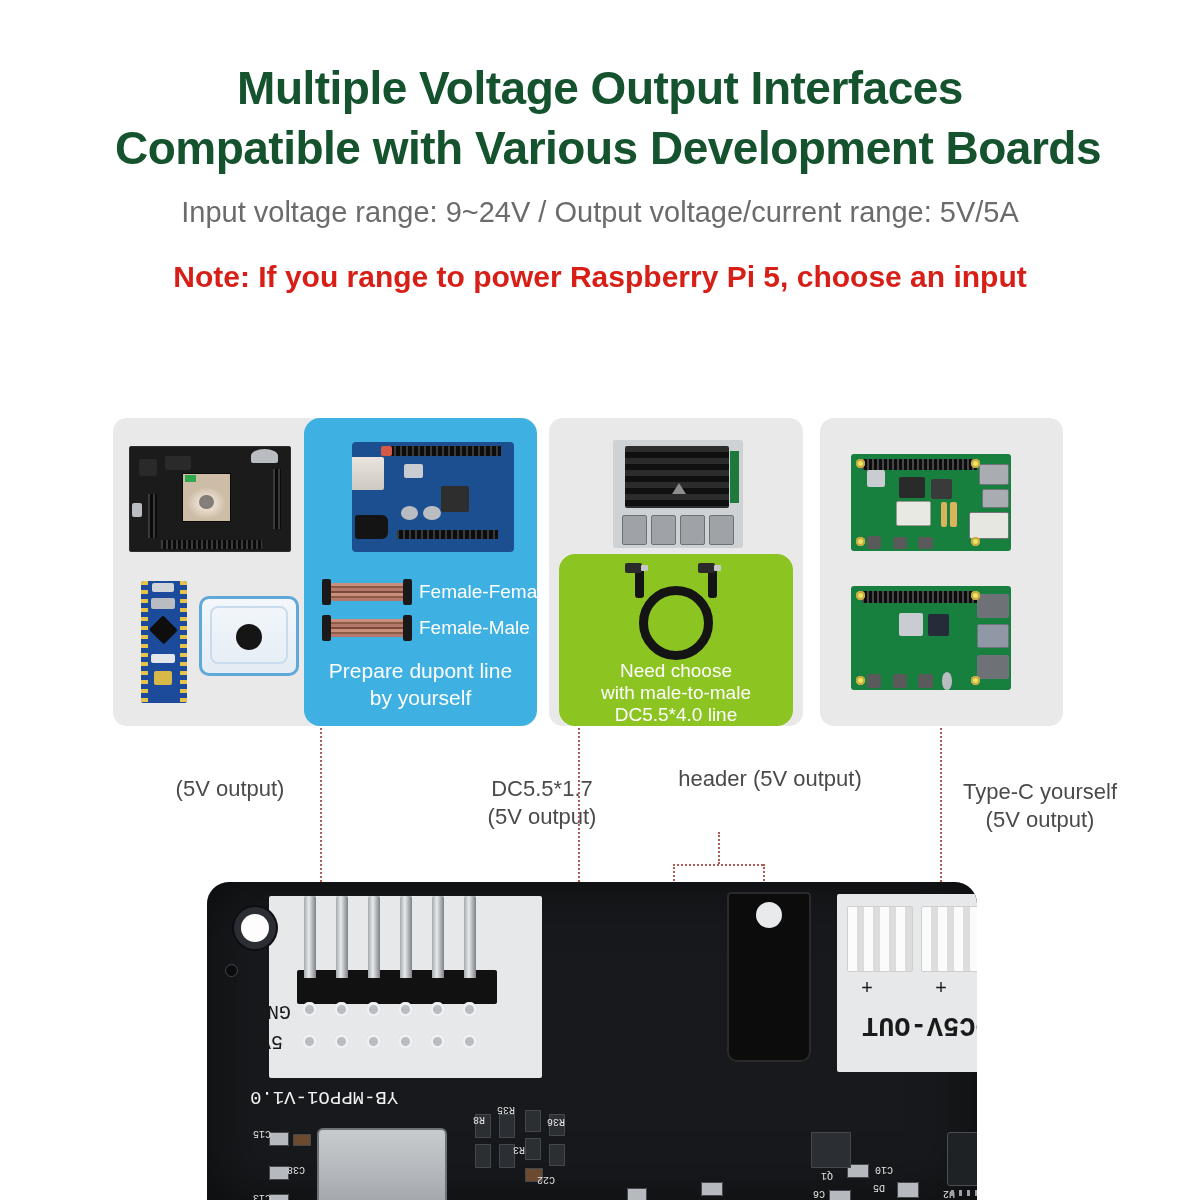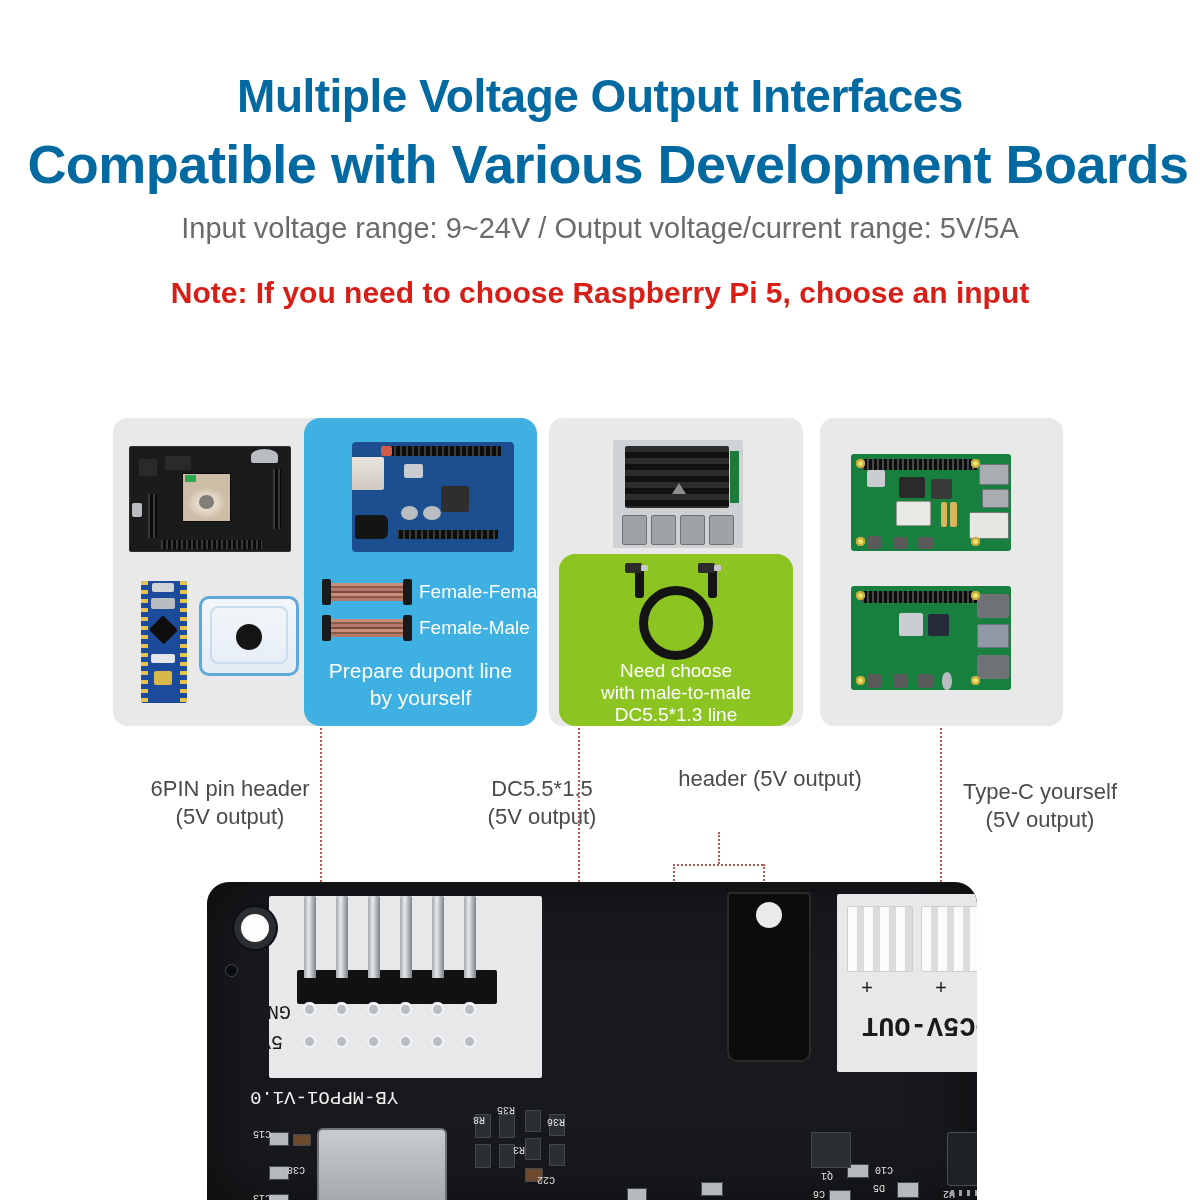--- a/index.html
+++ b/index.html
@@ -8,27 +8,26 @@
     background: #ffffff;
     font-family: "Liberation Sans", sans-serif;
     overflow: hidden;
   }
   .page { position: relative; width: 1200px; height: 1200px; background: #fff; }
 
   
   .header { position: absolute; top: 0; left: 0; width: 1200px; text-align: center; }
   .title-line {
     font-weight: bold;
-    color: #0369a1;
+    color: #14532d;
     letter-spacing: -0.5px;
     white-space: nowrap;
-    margin-top: 8px;
   }
   .title-1 { font-size: 46px; line-height: 60px; padding-top: 58px; }
-  .title-2 { font-size: 54px; line-height: 60px; padding-left: 16px; }
+  .title-2 { font-size: 46px; line-height: 60px; padding-left: 16px; }
   .subtitle {
     font-size: 29px; color: #6b6b6b; line-height: 40px;
     padding-top: 14px; white-space: nowrap;
   }
   .note {
     color: #d81f17; font-weight: bold; font-size: 30px;
     line-height: 46px; padding-top: 22px;
   }
   .note-l1, .note-l2 { display: block; white-space: nowrap; }
 
@@ -251,21 +250,21 @@
 </head>
 <body>
 
 <div class="page">
 
   <div class="header">
     <div class="title-line title-1">Multiple Voltage Output Interfaces</div>
     <div class="title-line title-2">Compatible with Various Development Boards</div>
     <div class="subtitle">Input voltage range: 9~24V / Output voltage/current range: 5V/5A</div>
     <div class="note">
-      <span class="note-l1">Note: If you need to choose Raspberry Pi 5, choose an input</span>
+      <span class="note-l1">Note: If you range to power Raspberry Pi 5, choose an input</span>
     </div>
   </div>
 
   <div class="panels">
 
     <div class="panel" id="panel-a">
 
       <div class="photo board-esp" style="left:16px; top:28px; width:162px; height:106px;">
         <div class="pin-row" style="left:12%; top:45%; width:5%; height:42%;"></div>
         <div class="pin-row" style="left:20%; bottom:3px; width:62%; height:9px;"></div>
@@ -346,21 +345,21 @@
         <div class="cable-wrap" style="left:0; top:0; width:234px; height:108px;">
           <div class="cable-loop"></div>
           <div class="cable-arm" style="left:76px; top:14px; height:30px;"></div>
           <div class="cable-arm" style="left:149px; top:14px; height:30px;"></div>
           <div class="cable-tip" style="left:66px; top:9px;"></div>
           <div class="cable-tip" style="left:139px; top:9px;"></div>
         </div>
 
         <div class="tile-text" style="top:126px;">with male-to-male</div>
         <div class="tile-text" style="top:104px;">Need choose</div>
-        <div class="tile-text" style="top:148px;">DC5.5*1.3 line</div>
+        <div class="tile-text" style="top:148px;">DC5.5*4.0 line</div>
       </div>
     </div>
 
     <div class="panel" id="panel-c">
 
       <div class="photo board-rpi" style="left:31px; top:36px; width:160px; height:97px;">
         <div class="rpi-hdr"></div>
         <div class="rpi-soc" style="left:30%; top:24%; width:16%; height:21%;"></div>
         <div class="rpi-soc" style="left:50%; top:26%; width:13%; height:20%; background:#3a3a3a;"></div>
         <div class="rpi-big" style="left:28%; top:48%; width:22%; height:26%;"></div>
@@ -392,26 +391,25 @@
         <div class="rpi-hole" style="left:75%; bottom:5%;"></div>
         <div class="rpi-soc" style="left:10%; bottom:2%; width:9%; height:13%; background:#5a5a5a;"></div>
         <div class="rpi-soc" style="left:26%; bottom:2%; width:9%; height:13%; background:#5a5a5a;"></div>
         <div class="rpi-soc" style="left:42%; bottom:2%; width:9%; height:13%; background:#5a5a5a;"></div>
         <div class="rpi-soc" style="left:57%; bottom:0%; width:6%; height:17%; background:#b9bdc1; border-radius:50%;"></div>
       </div>
     </div>
   </div>
 
   <div class="caption" style="left:115px; top:775px; width:230px;">
-    <span>6PIN pin header</span>
     <span>(5V output)</span>
   </div>
 
   <div class="caption" style="left:442px; top:775px; width:200px;">
-    <span>DC5.5*1.5</span>
+    <span>DC5.5*1.7</span>
     <span>(5V output)</span>
   </div>
 
   <div class="caption" style="left:630px; top:765px; width:280px;">
     <span>header (5V output)</span>
   </div>
 
   <div class="caption" style="left:930px; top:778px; width:220px;">
     <span>Type-C yourself</span>
     <span>(5V output)</span>

